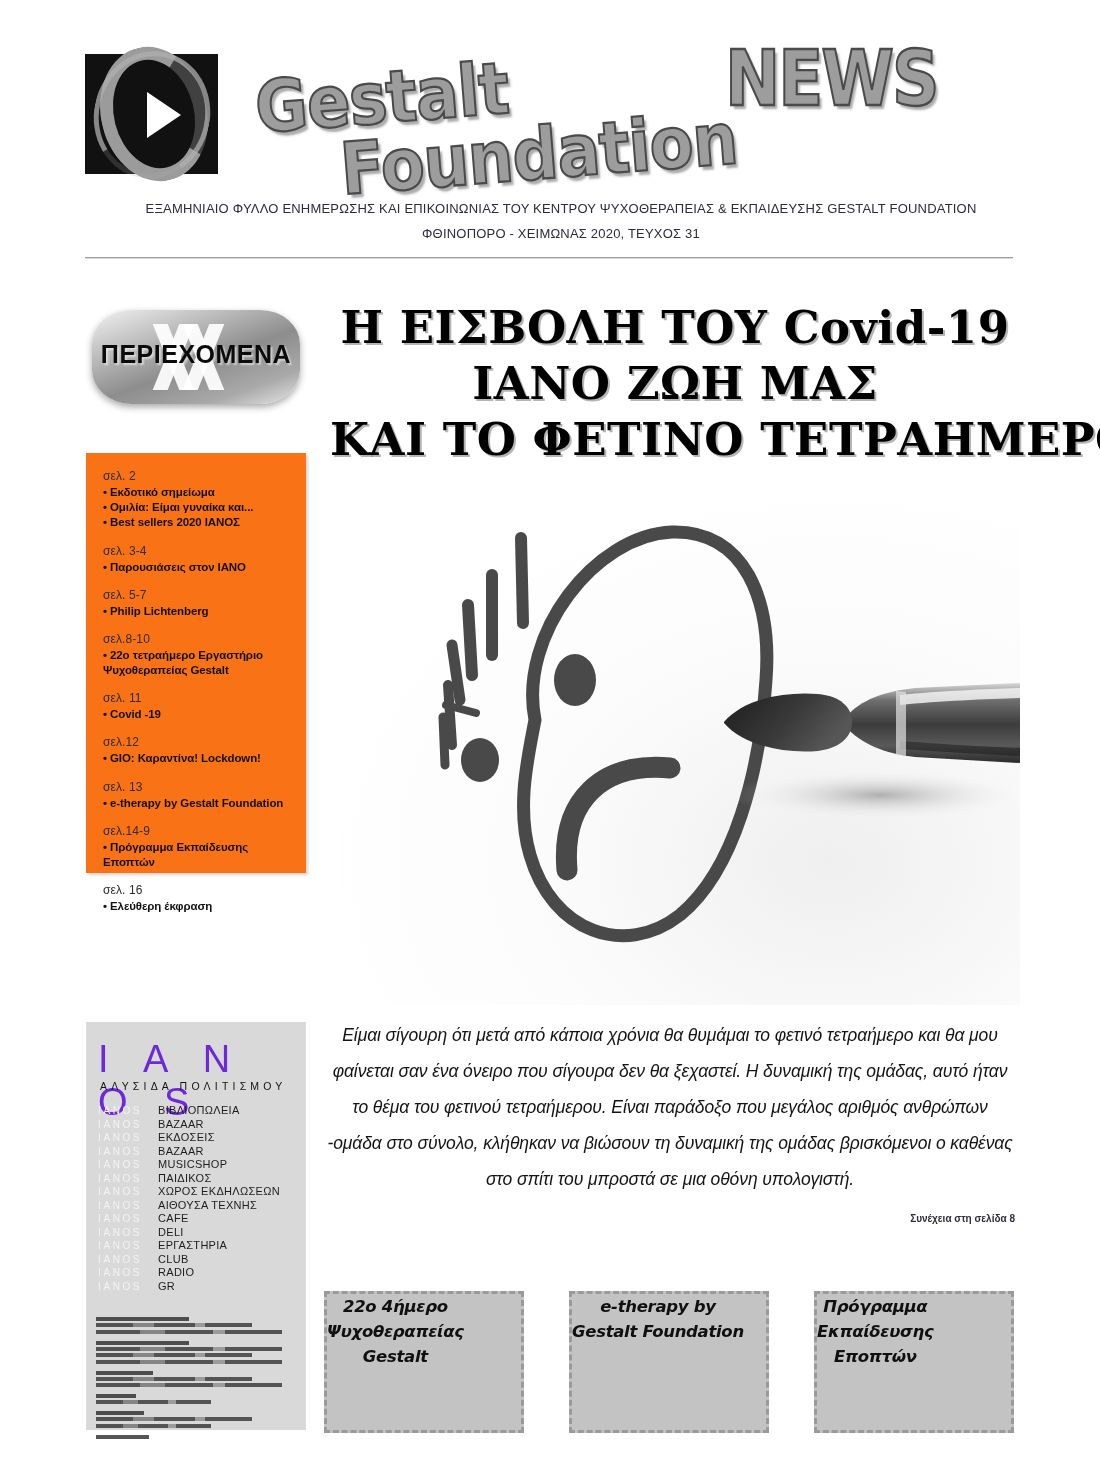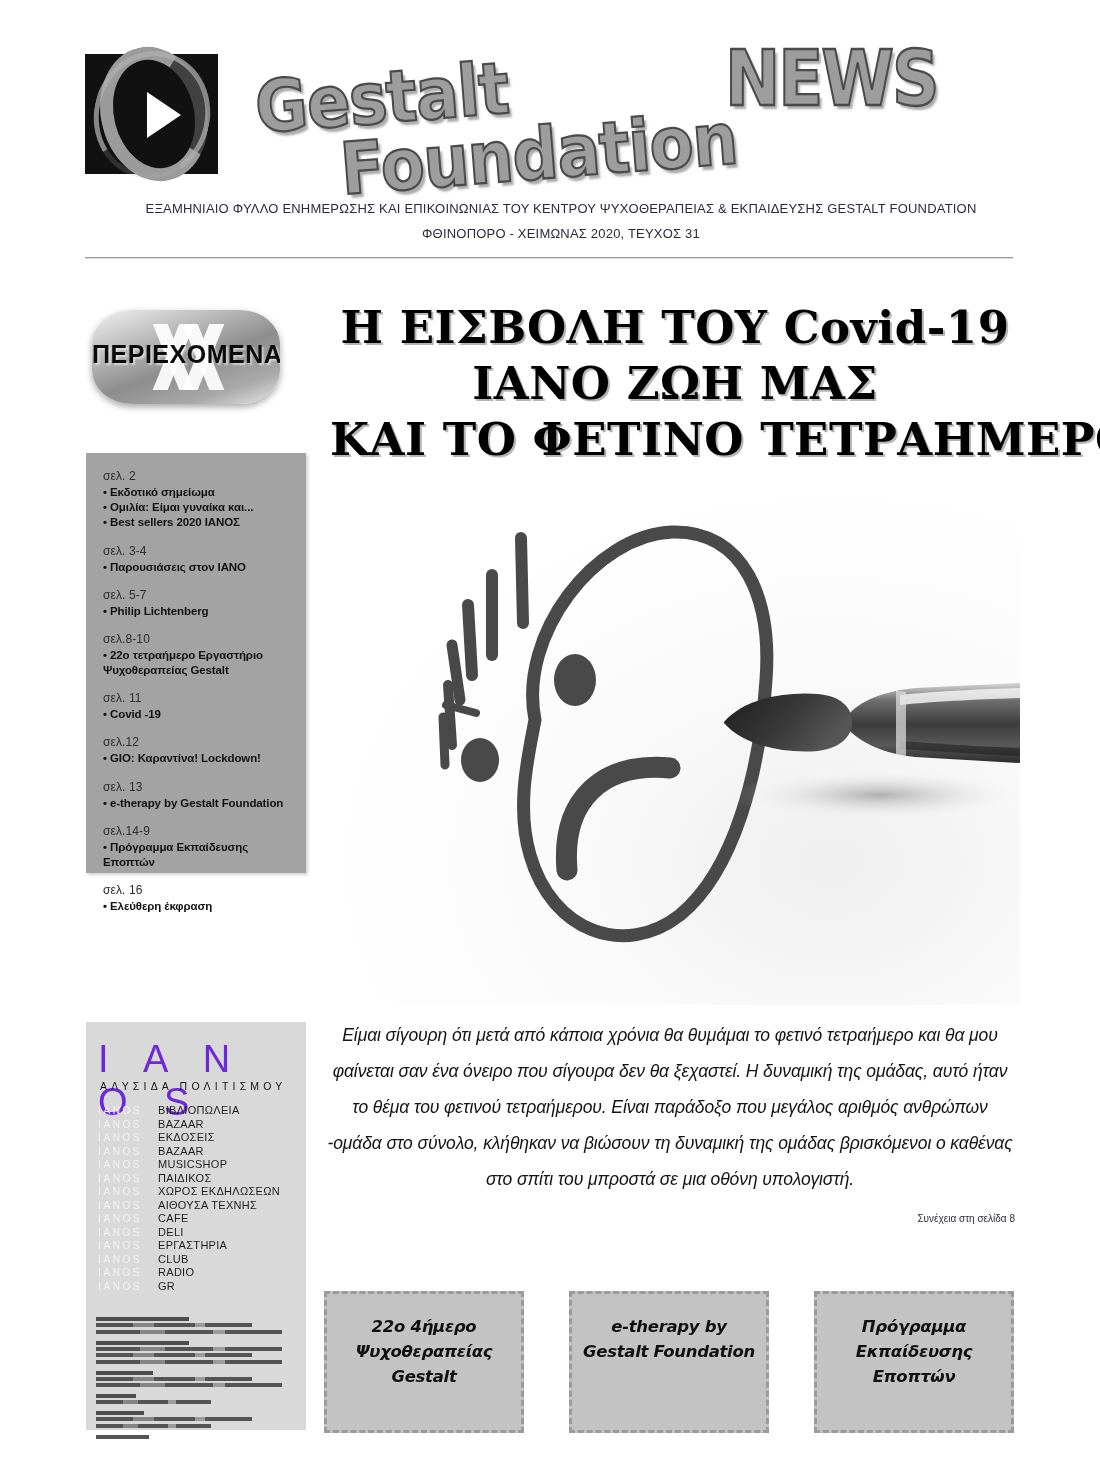--- a/index.html
+++ b/index.html
@@ -119,21 +119,21 @@
     width: 928px;
     height: 2px;
     background: linear-gradient(to bottom, #9b9b9b 0 1px, #dcdcdc 1px 2px);
   }
 
   
   #contents-badge {
     position: absolute;
     left: 92px;
     top: 310px;
-    width: 188px;
+    width: 208px;
     height: 94px;
     border-radius: 40px / 34px;
     background: linear-gradient(160deg, #f2f2f2 0%, #c9c9c9 22%, #8d8d8d 55%, #a9a9a9 80%, #e6e6e6 100%);
     box-shadow: 0 3px 7px rgba(0,0,0,0.35);
     overflow: hidden;
   }
   #contents-badge .chev {
     position: absolute;
     top: 14px;
     width: 15px;
@@ -158,21 +158,21 @@
     text-shadow: 2px 2px 2px rgba(255,255,255,0.55);
   }
 
   
   #toc-panel {
     position: absolute;
     left: 86px;
     top: 453px;
     width: 220px;
     height: 420px;
-    background: #a3a3a3;
+    background: #f97316;
     box-shadow: 2px 2px 3px rgba(0,0,0,0.18);
   }
   #toc-list {
     position: absolute;
     left: 17px;
     top: 16px;
     right: 8px;
   }
   .toc-group { margin-bottom: 13px; }
   .toc-pages {
@@ -311,21 +311,21 @@
     font-style: italic;
   }
   #lede-continued {
     position: absolute;
     left: 325px;
     top: 1213px;
     width: 690px;
     text-align: right;
     font-family: "Liberation Sans", sans-serif;
     font-size: 10px;
-    font-weight: normal;
+    font-weight: bold;
     color: #2d2d3a;
   }
 
   
   #teasers {
     position: absolute;
     left: 324px;
     top: 1291px;
     width: 690px;
     height: 142px;
@@ -333,22 +333,20 @@
     justify-content: space-between;
   }
   .teaser-box {
     width: 200px;
     height: 142px;
     box-sizing: border-box;
     background: #c3c3c4;
     border: 3px dashed #9a9a9a;
     display: flex;
     align-items: flex-start;
-    justify-content: center;
-    padding-top: 20px;
   }
   .teaser-text {
     font-family: "DejaVu Sans", sans-serif;
     font-style: italic;
     font-weight: bold;
     font-size: 16.5px;
     line-height: 1.52;
     color: #101010;
     text-align: center;
     white-space: pre-line;

